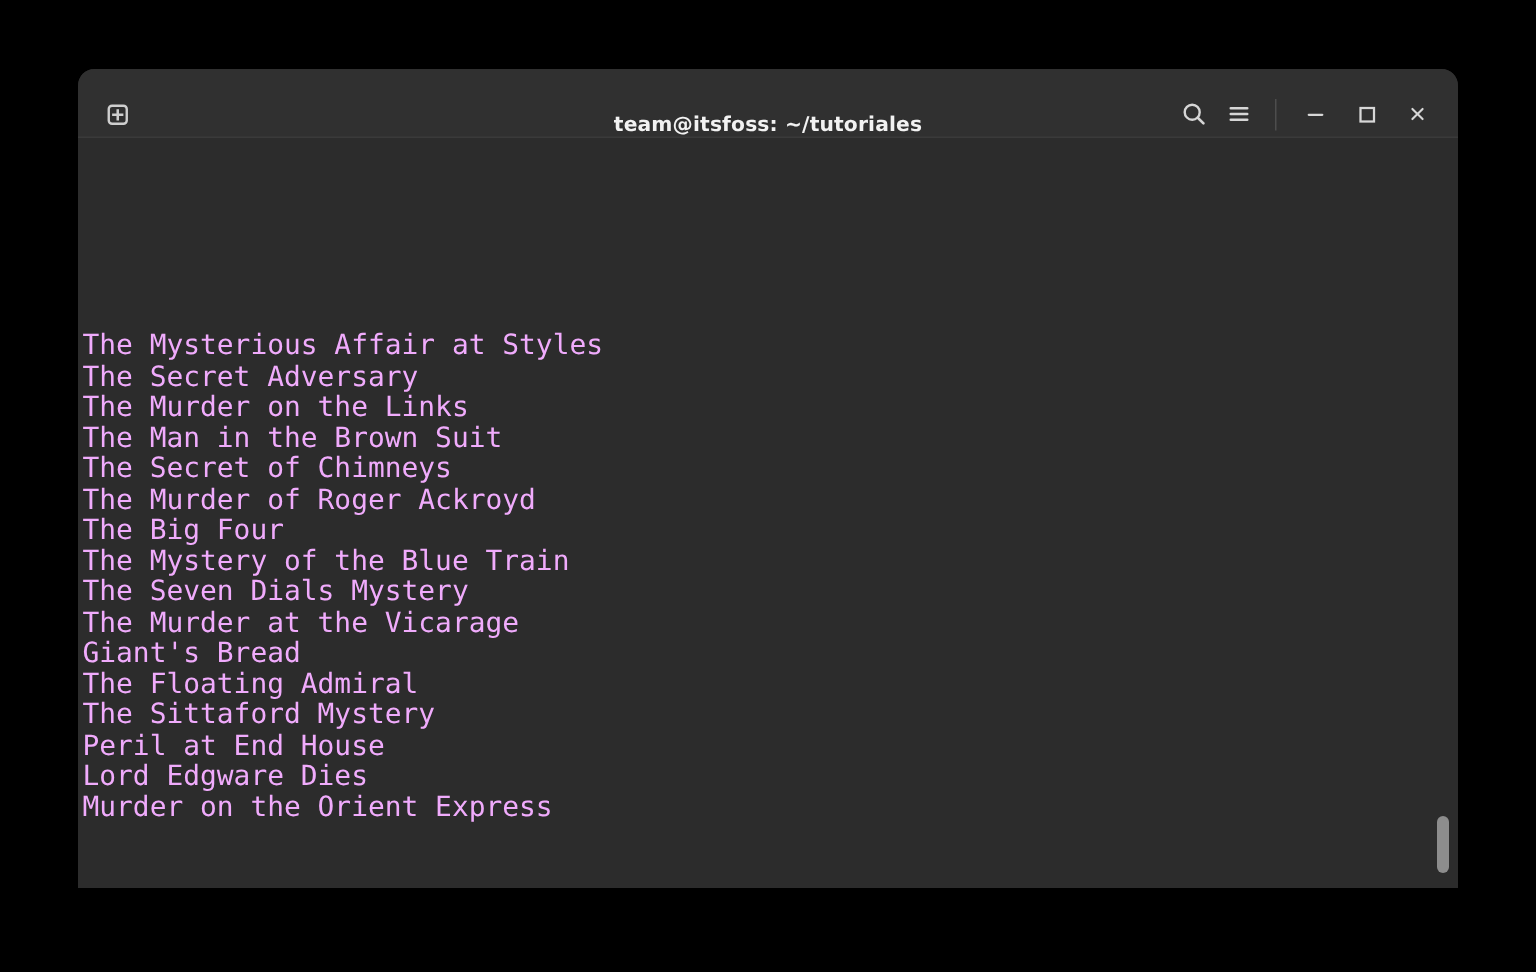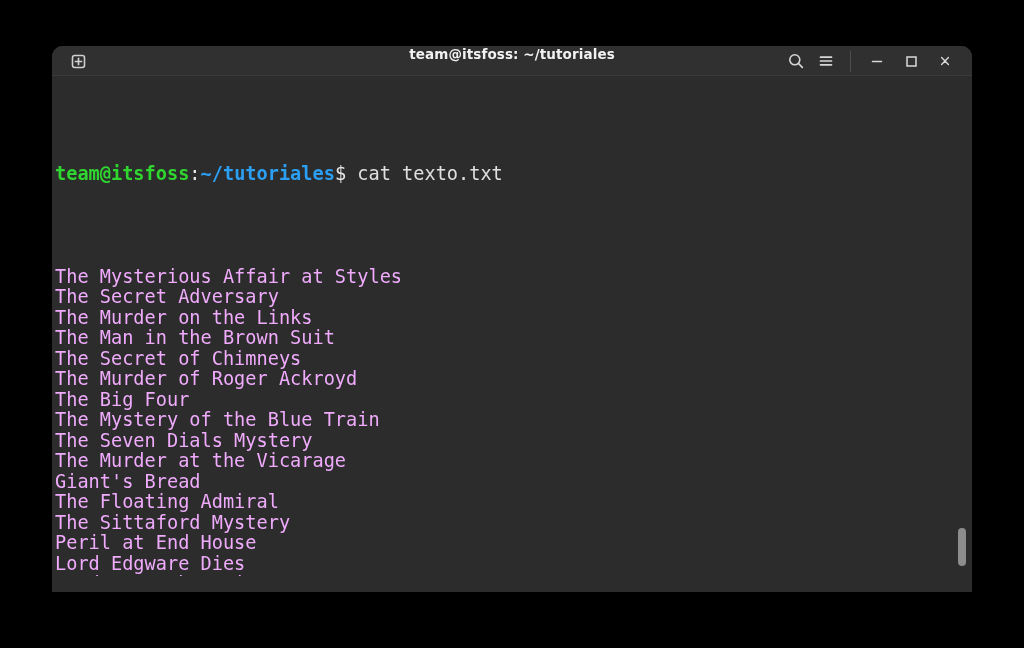--- a/index.html
+++ b/index.html
@@ -32,25 +32,25 @@
     background: #2c2c2c;
     border-top-left-radius: 11px;
     border-top-right-radius: 11px;
     overflow: hidden;
     box-sizing: border-box;
   }
 
   
   #title-bar {
     position: relative;
-    height: 30px;
+    height: 46px;
     background: #303030;
     border-bottom: 1px solid #3a3a3a;
     display: flex;
-    align-items: flex-start;
+    align-items: flex-end;
     box-sizing: border-box;
   }
 
   .tb-left {
     display: flex;
     align-items: center;
     padding-left: 11px;
   }
 
   .tb-right {
@@ -202,21 +202,20 @@
         </div>
 
       </div>
     </div>
 
     <div id="terminal-body">
 
       <div id="screen">
 
         
-        <div class="line"><span class="c-user">team@itsfoss</span><span class="c-colon">:</span><span class="c-path">~/tutoriales</span><span class="c-dollar">$ </span><span class="c-cmd">cat texto.txt</span></div>
 
         
         <div id="output-lines"><div class="line c-out">The Mysterious Affair at Styles</div><div class="line c-out">The Secret Adversary</div><div class="line c-out">The Murder on the Links</div><div class="line c-out">The Man in the Brown Suit</div><div class="line c-out">The Secret of Chimneys</div><div class="line c-out">The Murder of Roger Ackroyd</div><div class="line c-out">The Big Four</div><div class="line c-out">The Mystery of the Blue Train</div><div class="line c-out">The Seven Dials Mystery</div><div class="line c-out">The Murder at the Vicarage</div><div class="line c-out">Giant's Bread</div><div class="line c-out">The Floating Admiral</div><div class="line c-out">The Sittaford Mystery</div><div class="line c-out">Peril at End House</div><div class="line c-out">Lord Edgware Dies</div><div class="line c-out">Murder on the Orient Express</div></div>
 
         
         
 
       </div>
 
       <div id="scrollbar-track">

